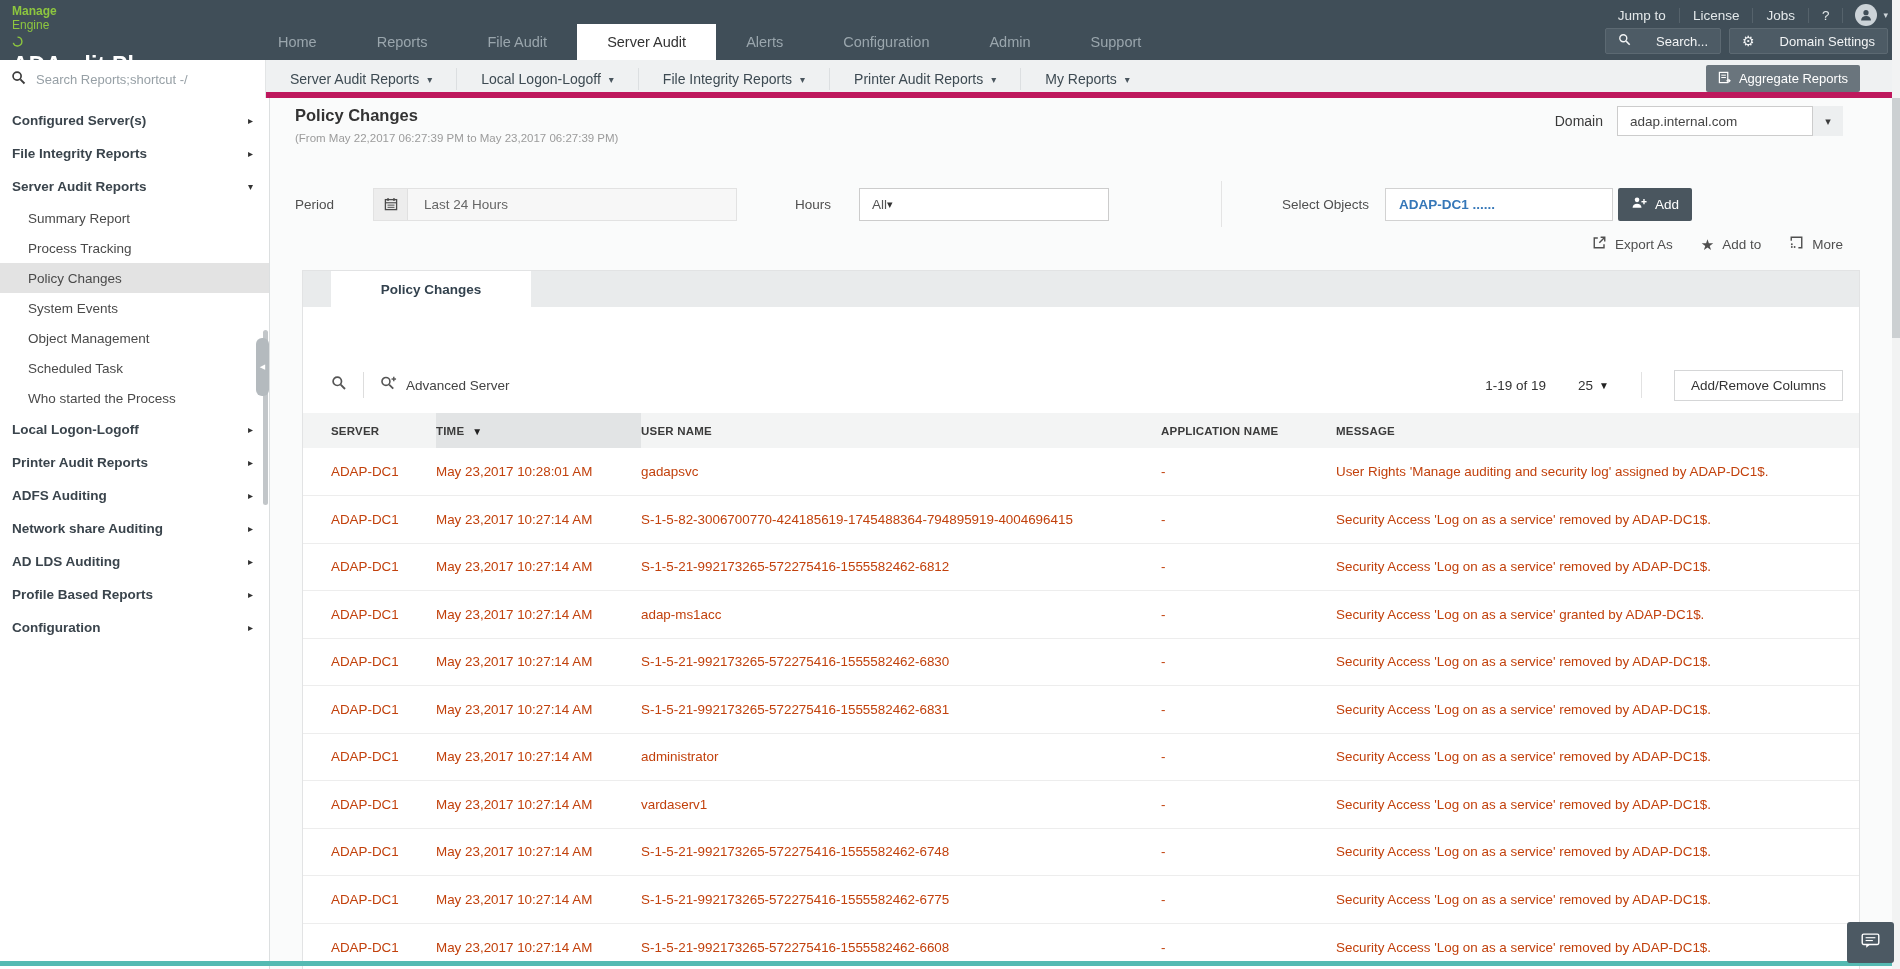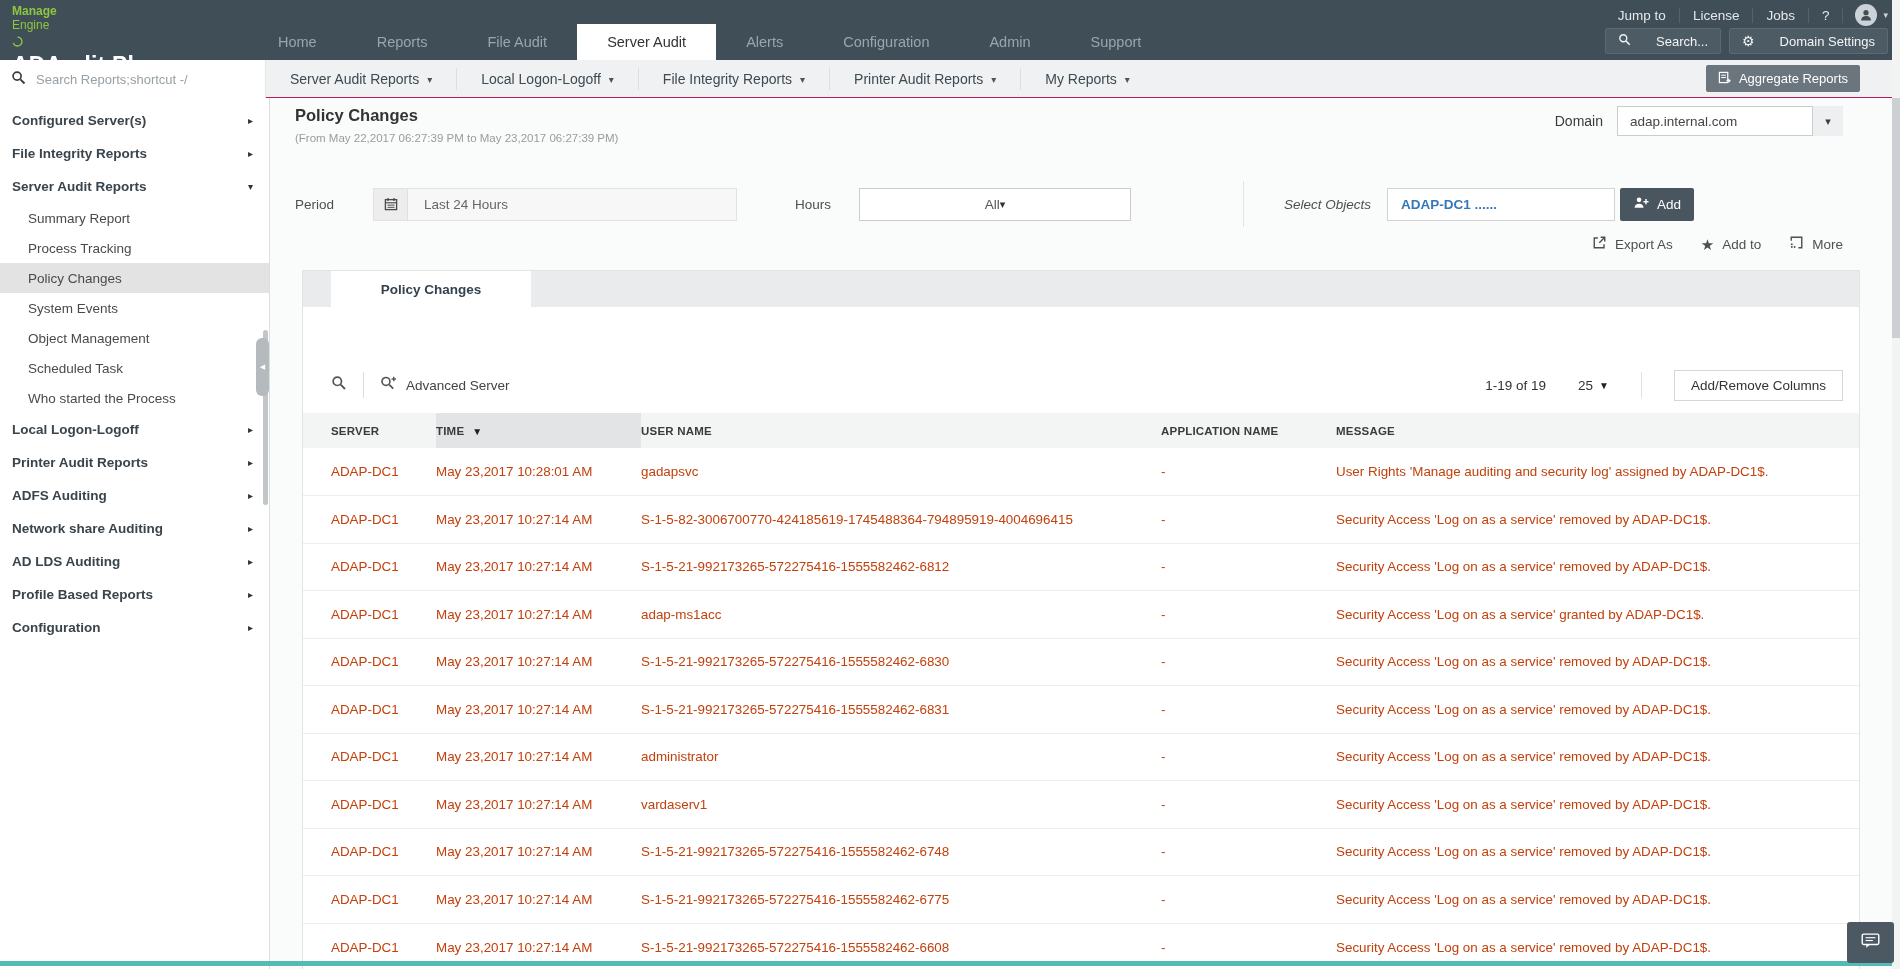--- a/index.html
+++ b/index.html
@@ -22,21 +22,21 @@
   .util-link{padding:0 13px;font-size:13.5px;color:#e3e8ea;border-right:1px solid #55626b;cursor:pointer;line-height:15px;}
   .user-menu{display:flex;align-items:center;gap:6px;margin-left:12px;cursor:pointer;}
   .avatar{width:22px;height:22px;border-radius:50%;background:#ccd3d8;display:flex;align-items:center;justify-content:center;overflow:hidden;}
   .caret-sm{font-size:9px;color:#cfd6da;}
   .top-buttons{position:absolute;right:12px;top:28px;display:flex;gap:8px;}
   .top-btn{height:26px;display:flex;align-items:center;gap:25px;padding:0 12px;background:#4d5b65;
            border:1px solid #5c6972;border-radius:2px;color:#f2f4f5;font-size:13px;cursor:pointer;white-space:nowrap;}
   .gear-glyph{font-size:14px;line-height:14px;}
 
   
-  .subbar{position:absolute;top:60px;left:0;right:0;height:38px;background:#eff1f2;border-bottom:1px solid #be185d;}
+  .subbar{position:absolute;top:60px;left:0;right:0;height:38px;background:#eff1f2;border-bottom:6px solid #be185d;}
   .report-search{position:absolute;left:0;top:0;width:266px;height:38px;background:#fff;display:flex;align-items:center;
                  border-right:1px solid #e3e5e6;}
   .report-search svg{margin-left:11px;color:#3c3c3c;flex:none;}
   .report-search input{flex:1;min-width:0;border:0;outline:0;font-size:13px;color:#333;padding:0 10px;
                        font-family:inherit;background:transparent;}
   .report-search input::placeholder{color:#97a0a6;}
   .report-menus{position:absolute;left:266px;top:0;display:flex;align-items:center;height:38px;}
   .report-menu{padding:0 24px;font-size:14px;color:#3d4a52;display:flex;align-items:center;gap:8px;cursor:pointer;
                height:22px;border-right:1px solid #dcdfe1;white-space:nowrap;}
   .report-menu:last-child{border-right:0;}
@@ -68,25 +68,25 @@
                 color:#3c3c3c;font-size:11px;}
 
   .filterbar{position:absolute;left:25px;top:89px;right:57px;height:34px;display:flex;align-items:center;}
   .flabel{font-size:13.5px;color:#4f4f4f;white-space:nowrap;}
   .period-label{width:78px;}
   .period-field{width:364px;height:33px;background:#f7f7f7;border:1px solid #e2e2e2;display:flex;align-items:center;cursor:pointer;}
   .period-icon-cell{width:34px;height:100%;background:#ededed;border-right:1px solid #e0e0e0;
                     display:flex;align-items:center;justify-content:center;color:#4a4a4a;}
   .period-value{padding-left:16px;font-size:13.5px;color:#666666;}
   .hours-label{margin-left:58px;}
-  .hours-select{margin-left:28px;width:272px;height:33px;background:#fff;border:1px solid #cccccc;display:flex;
-                align-items:center;justify-content:center;padding:0 12px;font-size:13.5px;color:#555;cursor:pointer;}
+  .hours-select{margin-left:28px;width:250px;height:33px;background:#fff;border:1px solid #cccccc;display:flex;
+                align-items:center;justify-content:flex-start;padding:0 12px;font-size:13.5px;color:#555;cursor:pointer;}
   .hours-caret{font-size:11px;color:#333;}
   .v-divider{width:1px;height:46px;background:#e4e4e4;margin-left:112px;}
-  .so-label{margin-left:40px;font-style:italic;}
+  .so-label{margin-left:60px;}
   .so-field{margin-left:16px;width:228px;height:33px;background:#fff;border:1px solid #d2d2d2;display:flex;
             align-items:center;padding:0 13px;font-size:13.5px;font-weight:bold;color:#3577b8;cursor:pointer;}
   .add-btn{margin-left:5px;height:33px;padding:0 13px;background:#4a565f;color:#fff;display:flex;align-items:center;
            gap:8px;font-size:13.5px;border-radius:2px;cursor:pointer;}
 
   .actionbar{position:absolute;right:57px;top:137px;display:flex;gap:28px;align-items:center;}
   .action{display:flex;align-items:center;gap:8px;font-size:13.5px;color:#4f4f4f;cursor:pointer;white-space:nowrap;}
   .action .star{font-size:15px;line-height:15px;color:#4f4f4f;}
 
   

